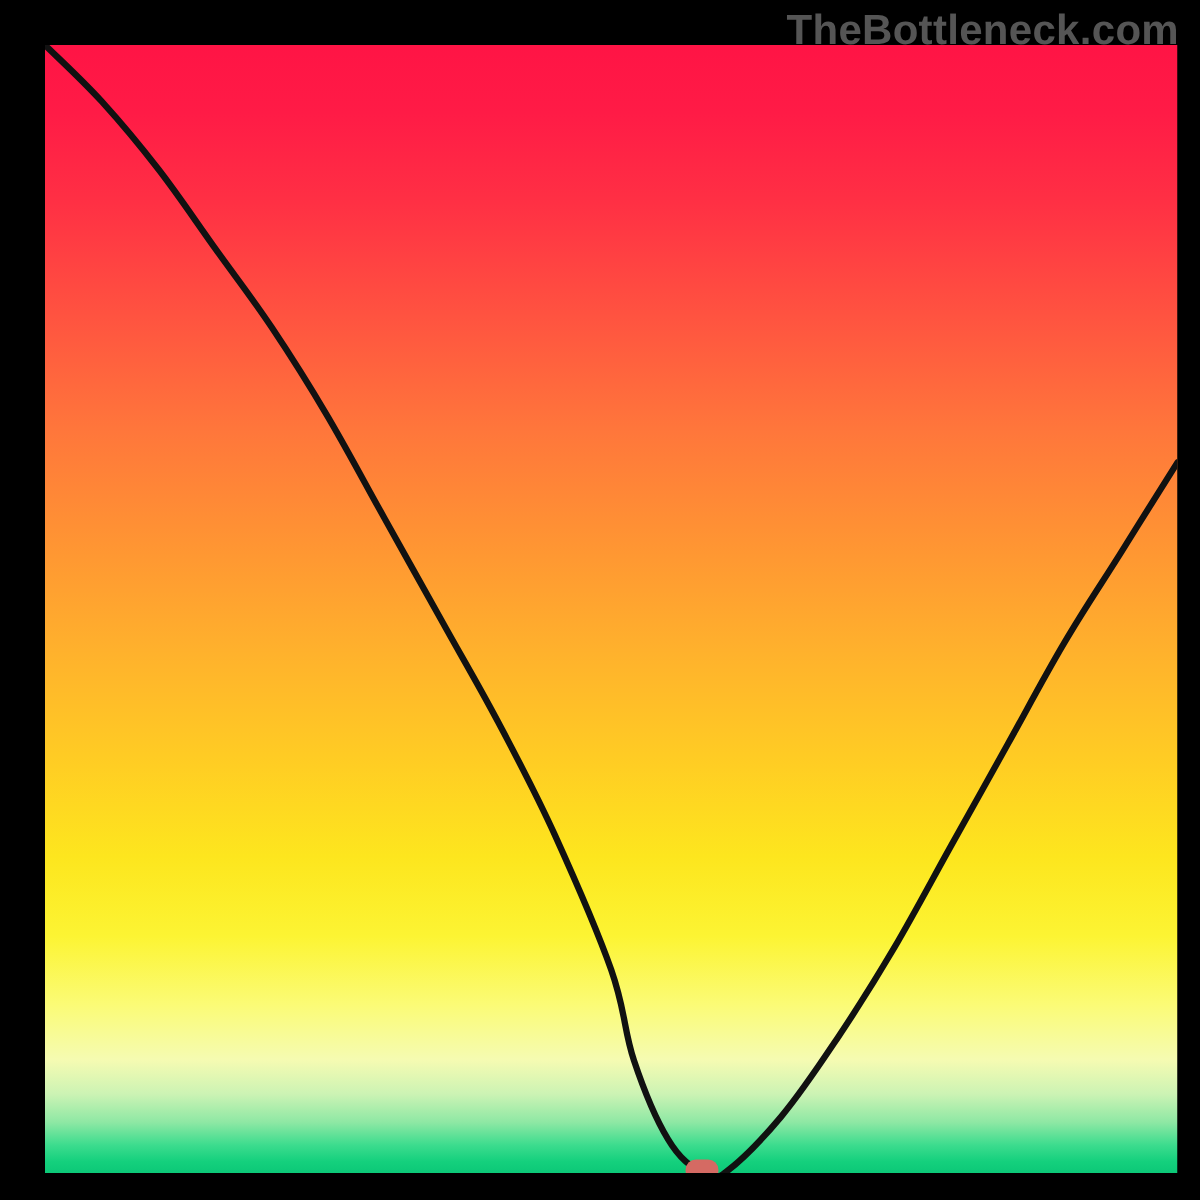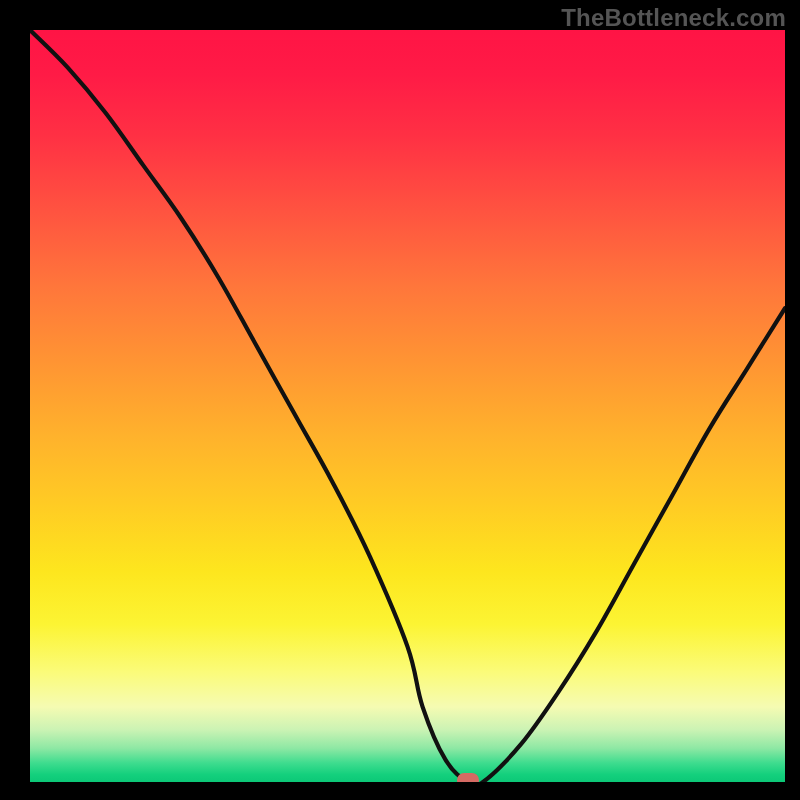--- a/index.html
+++ b/index.html
@@ -15,21 +15,21 @@
     position: relative;
     width: 800px;
     height: 800px;
     background: #000;
   }
   .watermark {
     position: absolute;
     top: 4px;
     right: 14px;
     color: #555;
-    font-size: 24px;
+    font-size: 28px;
     font-weight: 600;
     letter-spacing: 0.2px;
     z-index: 5;
   }
   .plot-area {
     position: absolute;
     left: 30px;
     top: 30px;
     width: 755px;
     height: 752px;

